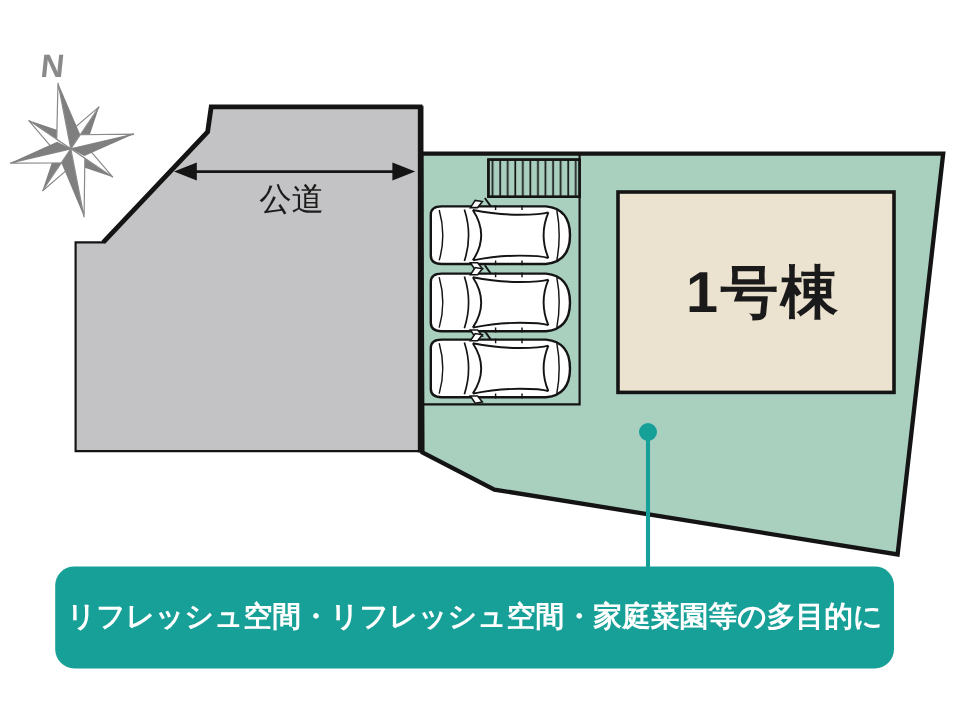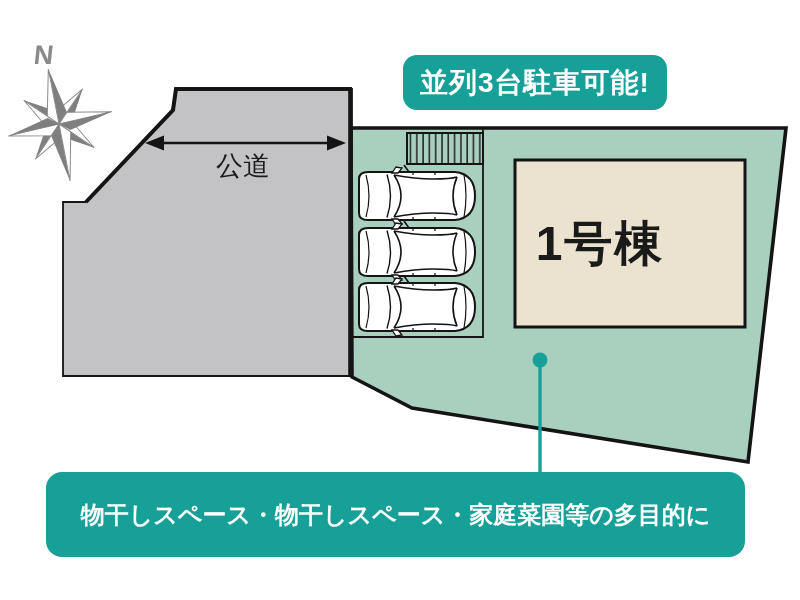--- a/index.html
+++ b/index.html
@@ -26,21 +26,21 @@
 
   .badge{
     position:absolute;left:403px;top:55px;width:264px;height:55px;
     background:var(--teal,#17a097);border-radius:14px;
     color:#ffffff;font-weight:bold;font-size:28px;
     display:flex;align-items:center;justify-content:center;
     letter-spacing:1px;
   }
 
   .building-label{
-    position:absolute;left:485px;top:160px;width:230px;height:167px;
+    position:absolute;left:521px;top:160px;width:230px;height:167px;
     display:flex;align-items:center;justify-content:center;
     color:#1a1a1a;font-size:48px;font-weight:600;letter-spacing:2px;border-radius:13px;
   }
 
   .banner{
     position:absolute;left:46px;top:472px;width:699px;height:85px;
     background:var(--teal,#17a097);border-radius:16px;
     color:#ffffff;font-weight:bold;font-size:24px;line-height:34px;
     display:flex;flex-direction:column;align-items:center;justify-content:center;
     text-align:center;
@@ -126,21 +126,20 @@
       </g>
     </g>
   </svg>
 
   <div class="compass-n">N</div>
 
   <div class="road-label">
     <div>公道</div>
   </div>
 
-  <div class="badge">並列3台駐車可能!</div>
 
   <div class="building-label">1号棟</div>
 
   <div class="banner">
-    <div>物干しスペース・物干しスペース・家庭菜園等の多目的に</div>
+    <div>リフレッシュ空間・リフレッシュ空間・家庭菜園等の多目的に</div>
   </div>
 
 </div>
 
 </body></html>

